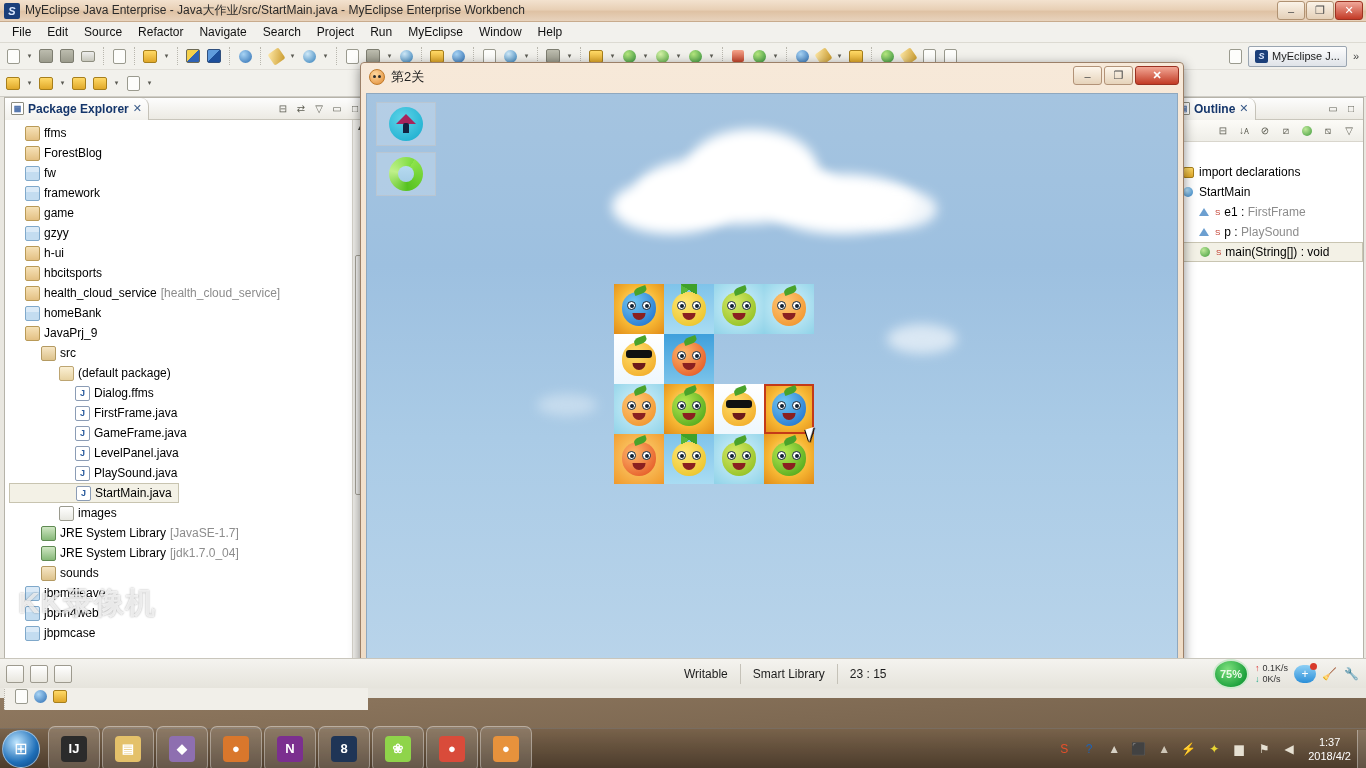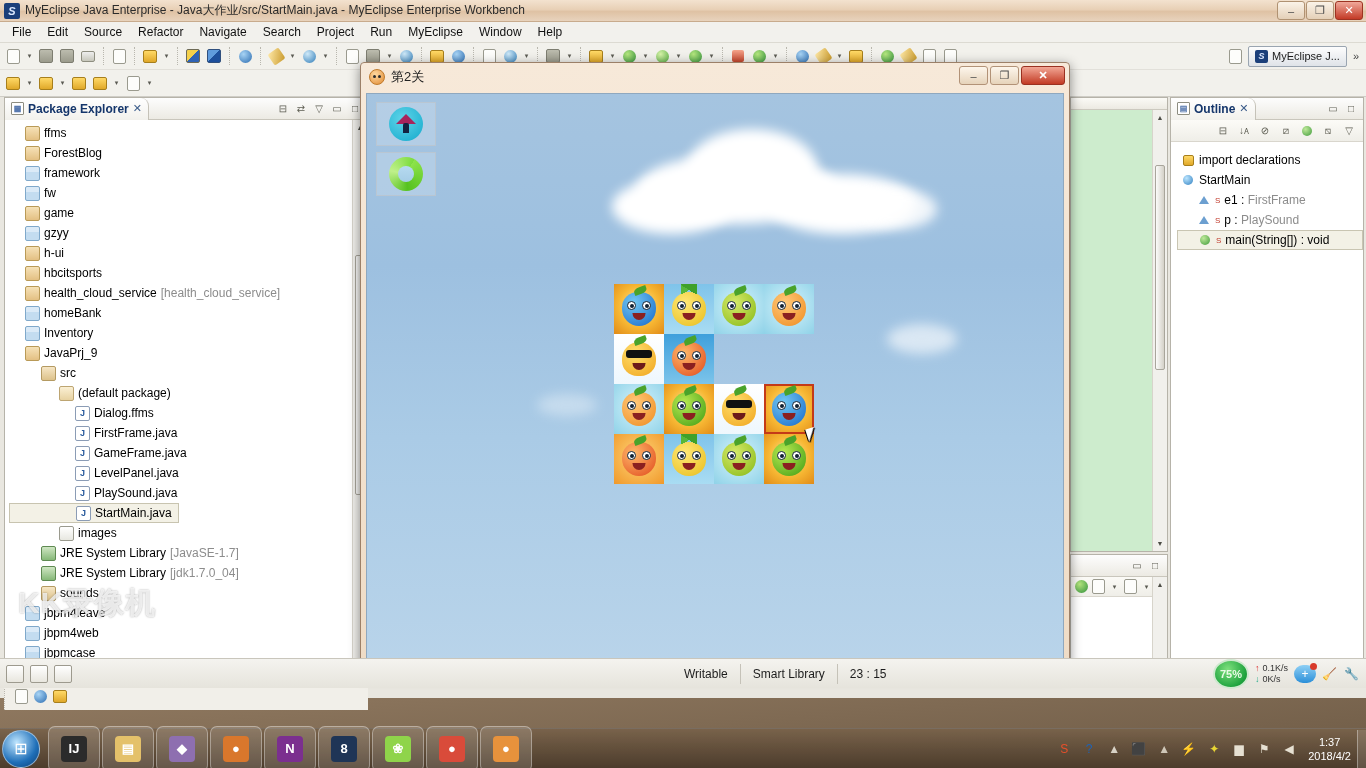--- a/index.html
+++ b/index.html
@@ -163,21 +163,21 @@
   .hsb .thumb { position:absolute; top:2px; bottom:2px; background:linear-gradient(to bottom,#fbfbfa,#d4d1c8);
                 border:1px solid #a8a59b; border-radius:2px; }
   .hsb .arw { position:absolute; top:0; bottom:0; width:15px; display:flex;align-items:center;justify-content:center;
               font-size:7px; color:#4c4c45; }
 
   
   .editor-area { position:absolute; background:#cdeccd; }
 
   
   .dialog {
-    position: absolute; left: 360px; top: 62px; width: 710px; height: 612px;
+    position: absolute; left: 360px; top: 62px; width: 824px; height: 612px;
     border: 1px solid #9c8068; border-radius: 4px 4px 2px 2px;
     background: linear-gradient(to bottom,#f7e9d9,#efdcc6);
     box-shadow: 0 3px 12px rgba(0,0,0,.45);
   }
   .dlg-title { height: 28px; display: flex; align-items: center; position: relative; padding-left: 8px; }
   .dlg-ic {
     width: 16px; height: 16px; border-radius: 50%;
     background: radial-gradient(circle at 38% 32%,#ffd9a0,#e08a33);
     border: 1px solid #c07a2a; margin-right: 6px; flex: none;
     position: relative;
@@ -573,25 +573,25 @@
               <div class="trow indent1">
                 <span class="tico ico-proj"></span>
                 <span>ffms</span>
               </div>
               <div class="trow indent1">
                 <span class="tico ico-proj"></span>
                 <span>ForestBlog</span>
               </div>
               <div class="trow indent1">
                 <span class="tico ico-folder"></span>
+                <span>fw</span>
+              </div>
+              <div class="trow indent1">
+                <span class="tico ico-folder"></span>
                 <span>framework</span>
-              </div>
-              <div class="trow indent1">
-                <span class="tico ico-folder"></span>
-                <span>fw</span>
               </div>
               <div class="trow indent1">
                 <span class="tico ico-proj"></span>
                 <span>game</span>
               </div>
               <div class="trow indent1">
                 <span class="tico ico-folder"></span>
                 <span>gzyy</span>
               </div>
               <div class="trow indent1">
@@ -603,24 +603,20 @@
                 <span>hbcitsports</span>
               </div>
               <div class="trow indent1">
                 <span class="tico ico-proj"></span>
                 <span>health_cloud_service</span>
                 <span class="dim"> [health_cloud_service]</span>
               </div>
               <div class="trow indent1">
                 <span class="tico ico-folder"></span>
                 <span>homeBank</span>
-              </div>
-              <div class="trow indent1">
-                <span class="tico ico-folder"></span>
-                <span>Inventory</span>
               </div>
               <div class="trow indent1">
                 <span class="tico ico-proj"></span>
                 <span>JavaPrj_9</span>
               </div>
               <div class="trow indent2">
                 <span class="tico ico-src"></span>
                 <span>src</span>
               </div>
               <div class="trow indent3">
@@ -718,21 +714,21 @@
             <span class="ptool">⊟</span>
             <span class="ptool">↓ᴀ</span>
             <span class="ptool">⊘</span>
             <span class="ptool">⧄</span>
             <span class="ptool">
                 <span class="dot-green"></span>
               </span>
             <span class="ptool">⧅</span>
             <span class="ptool">▽</span>
           </div>
-          <div id="ol-tree" style="padding:8px 0 0 6px;">
+          <div id="ol-tree" style="padding:20px 0 0 6px;">
               <div class="orow" style="padding-left: 4px;">
                 <span class="oico">
                   <span class="ic ic-gold" style="width:11px;height:11px;"></span>
                 </span>
                 <span>import declarations</span>
               </div>
               <div class="orow" style="padding-left: 4px;">
                 <span class="oico">
                   <span class="dot-green" style="background:radial-gradient(circle at 35% 32%,#bde6ff,#2f7fc0);"></span>
                 </span>

